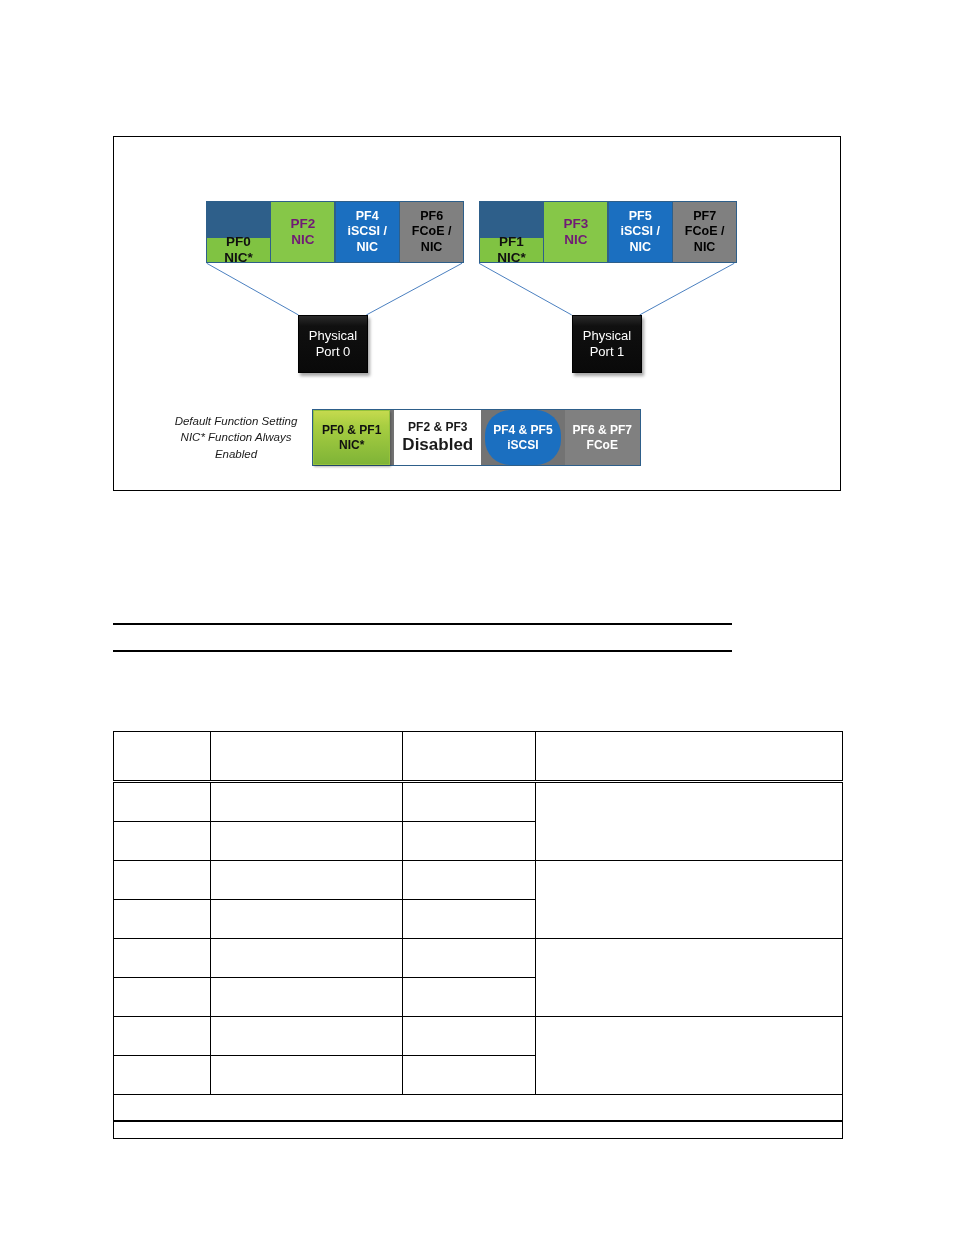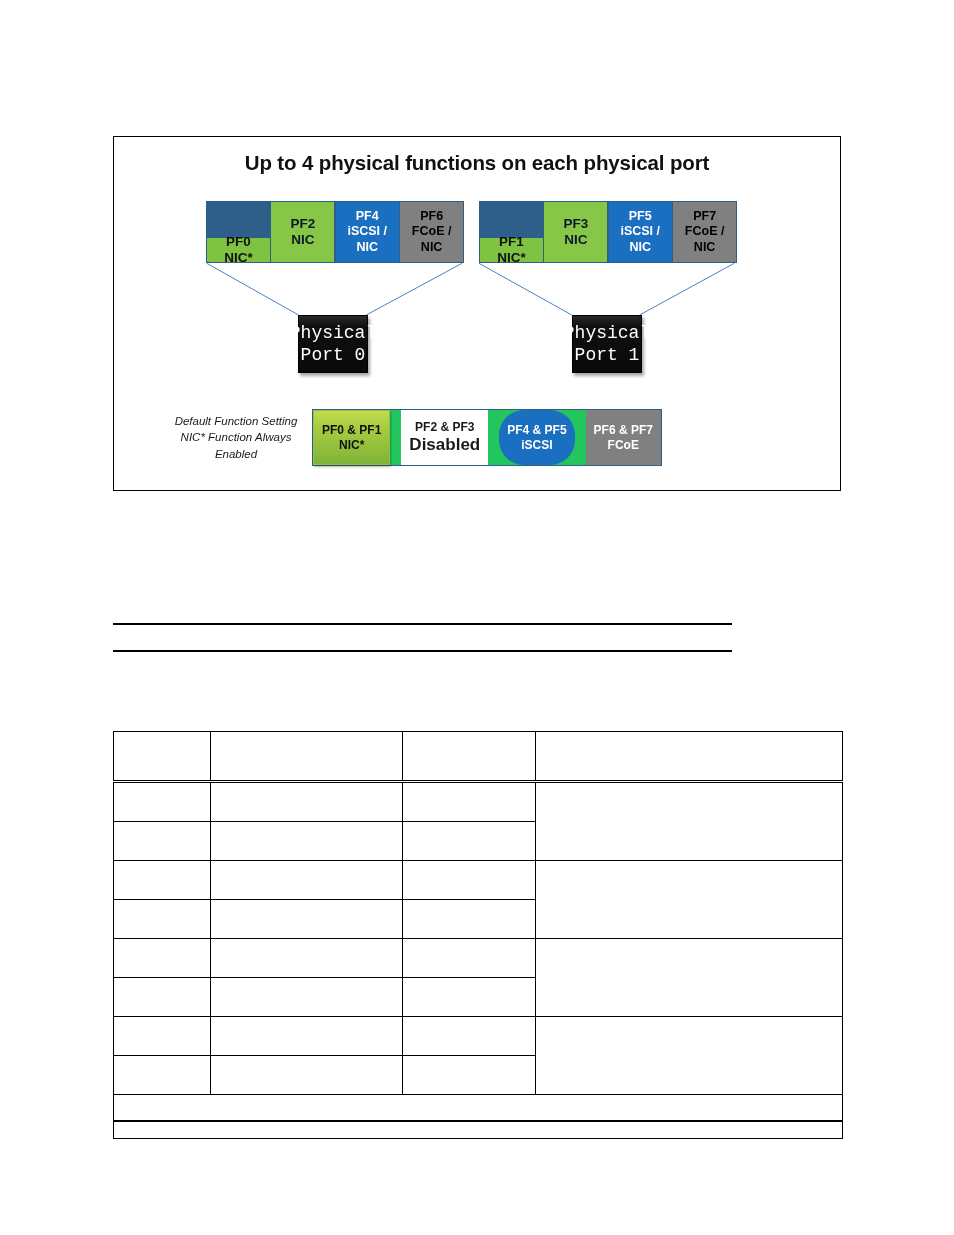--- a/index.html
+++ b/index.html
@@ -69,21 +69,21 @@
   .pf-cell .pf-role { display: block; }
 
   .pf-green-dark {
     background: #80C342;
     color: #101010;
     font-size: 13.5px;
     margin-top: 36px;
   }
   .pf-green-light {
     background: #86C748;
-    color: #0f172a;
+    color: #701a75;
     font-size: 13.5px;
   }
   .pf-blue {
     background: #1B6FC0;
     color: #ffffff;
   }
   .pf-gray {
     background: #808080;
     color: #000000;
   }
@@ -106,24 +106,23 @@
     height: 58px;
     background: #0d0d0d;
     background: linear-gradient(180deg, #2a2a2a 0%, #101010 18%, #090909 100%);
     border: 1px solid #000000;
     box-sizing: border-box;
     display: flex;
     flex-direction: column;
     align-items: center;
     justify-content: center;
     color: #ffffff;
-    font-size: 18px;
+    font-size: 13px;
     line-height: 1.25;
     box-shadow: 2px 3px 3px rgba(0,0,0,0.35);
-    font-family: Liberation Mono, monospace;
   }
   #port-box-0 { left: 184px; }
   #port-box-1 { left: 458px; }
 
   
   #legend-row {
     position: absolute;
     left: 50px;
     top: 272px;
     height: 57px;
@@ -143,22 +142,22 @@
     text-align: center;
     padding-right: 4px;
     box-sizing: border-box;
   }
   #legend-caption span { display: block; white-space: nowrap; }
 
   #legend-swatches {
     display: flex;
     border: 1.6px solid #2E5F8A;
     box-sizing: border-box;
-    background: #22c55e;
-    gap: 11px;
+    background: #737373;
+    gap: 4px;
     height: 100%;
   }
   .legend-cell {
     display: flex;
     flex-direction: column;
     align-items: center;
     justify-content: center;
     text-align: center;
     box-sizing: border-box;
     padding: 0 8px;
@@ -212,21 +211,20 @@
   .row-head { border-bottom: 3px solid #000; }
   #data-table tr.row-head td { border-bottom: 3px double #000000; }
   .row-data td { height: 38px; }
   .row-foot td { height: 43px; }
 </style>
 </head>
 <body>
 
 <div id="figure-panel">
 
-  <div id="figure-title">Up to 4 physical functions on each physical port</div>
 
   <svg id="connectors" viewBox="0 0 728 355" preserveAspectRatio="none">
 
     <path d="M 93 127 L 185 179" stroke="#4A7FBF" stroke-width="1" fill="none"></path>
     <path d="M 349 127 L 253 179" stroke="#4A7FBF" stroke-width="1" fill="none"></path>
 
     <path d="M 366 127 L 459 179" stroke="#4A7FBF" stroke-width="1" fill="none"></path>
     <path d="M 622 127 L 527 179" stroke="#4A7FBF" stroke-width="1" fill="none"></path>
   </svg>
 

